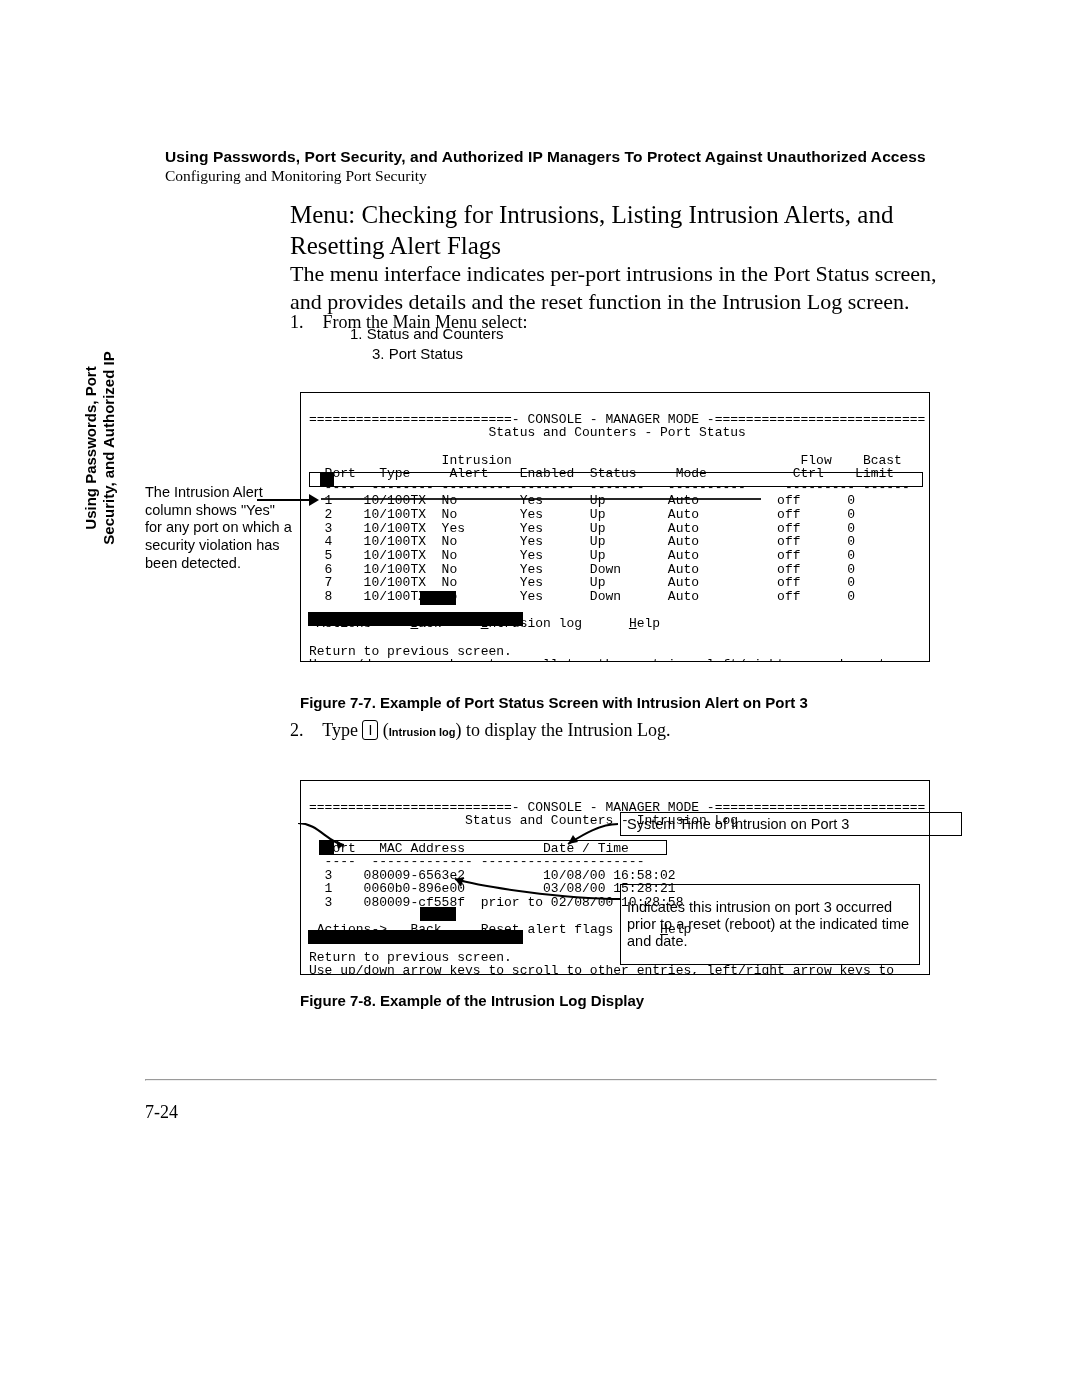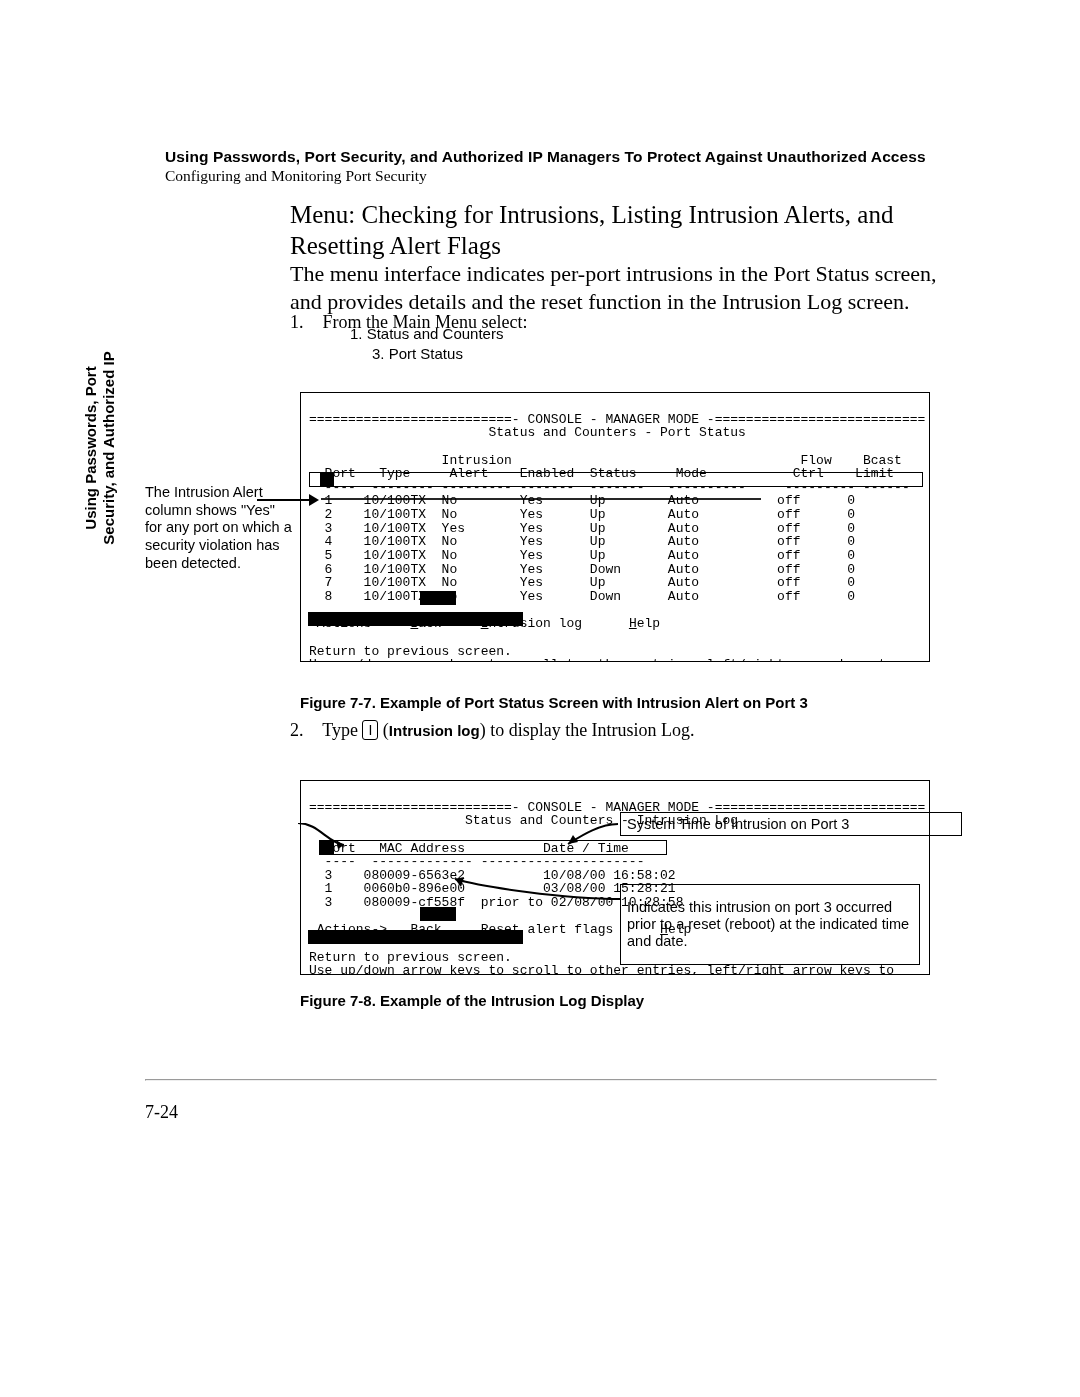--- a/index.html
+++ b/index.html
@@ -102,21 +102,21 @@
 
   <div class="callout-block">The Intrusion Alert column shows "Yes" for any port on which a security violation has been detected.</div>
   <div class="arrow1"></div>
 
   <div class="caption1">Figure 7-7.  Example of Port Status Screen with Intrusion Alert on Port 3</div>
 
   <div class="step2">
     <span class="num" style="display:inline-block;width:28px;">2.</span>
     <span>Type </span>
     <span class="keycap">I</span>
-    <span> (</span><b style="font-family:Arial,Helvetica,sans-serif;font-size:15px;text-align:right;">Intrusion log</b><span>) to display the Intrusion Log.</span>
+    <span> (</span><b style="font-family:Arial,Helvetica,sans-serif;font-size:11px;text-align:right;">Intrusion log</b><span>) to display the Intrusion Log.</span>
   </div>
 
   <div class="console2">
 <span>==========================- CONSOLE - MANAGER MODE -===========================</span>
 <span>                    Status and Counters - Intrusion Log</span>
 
 <span>  Port   MAC Address          Date / Time</span>
 <span>  ----  ------------- ---------------------</span>
 <span>  3    080009-6563e2          10/08/00 16:58:02</span>
 <span>  1    0060b0-896e00          03/08/00 15:28:21</span>

